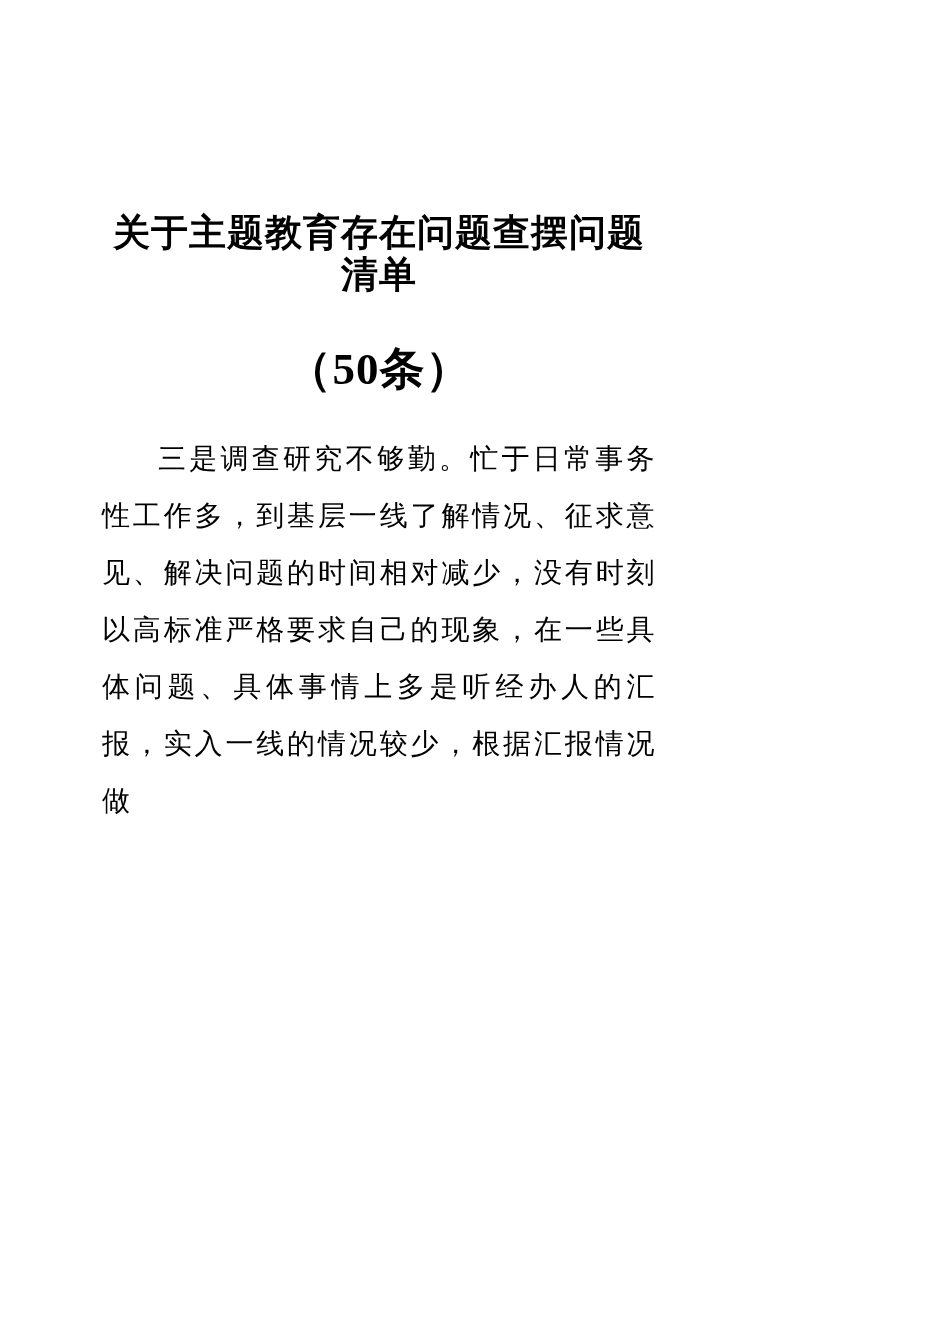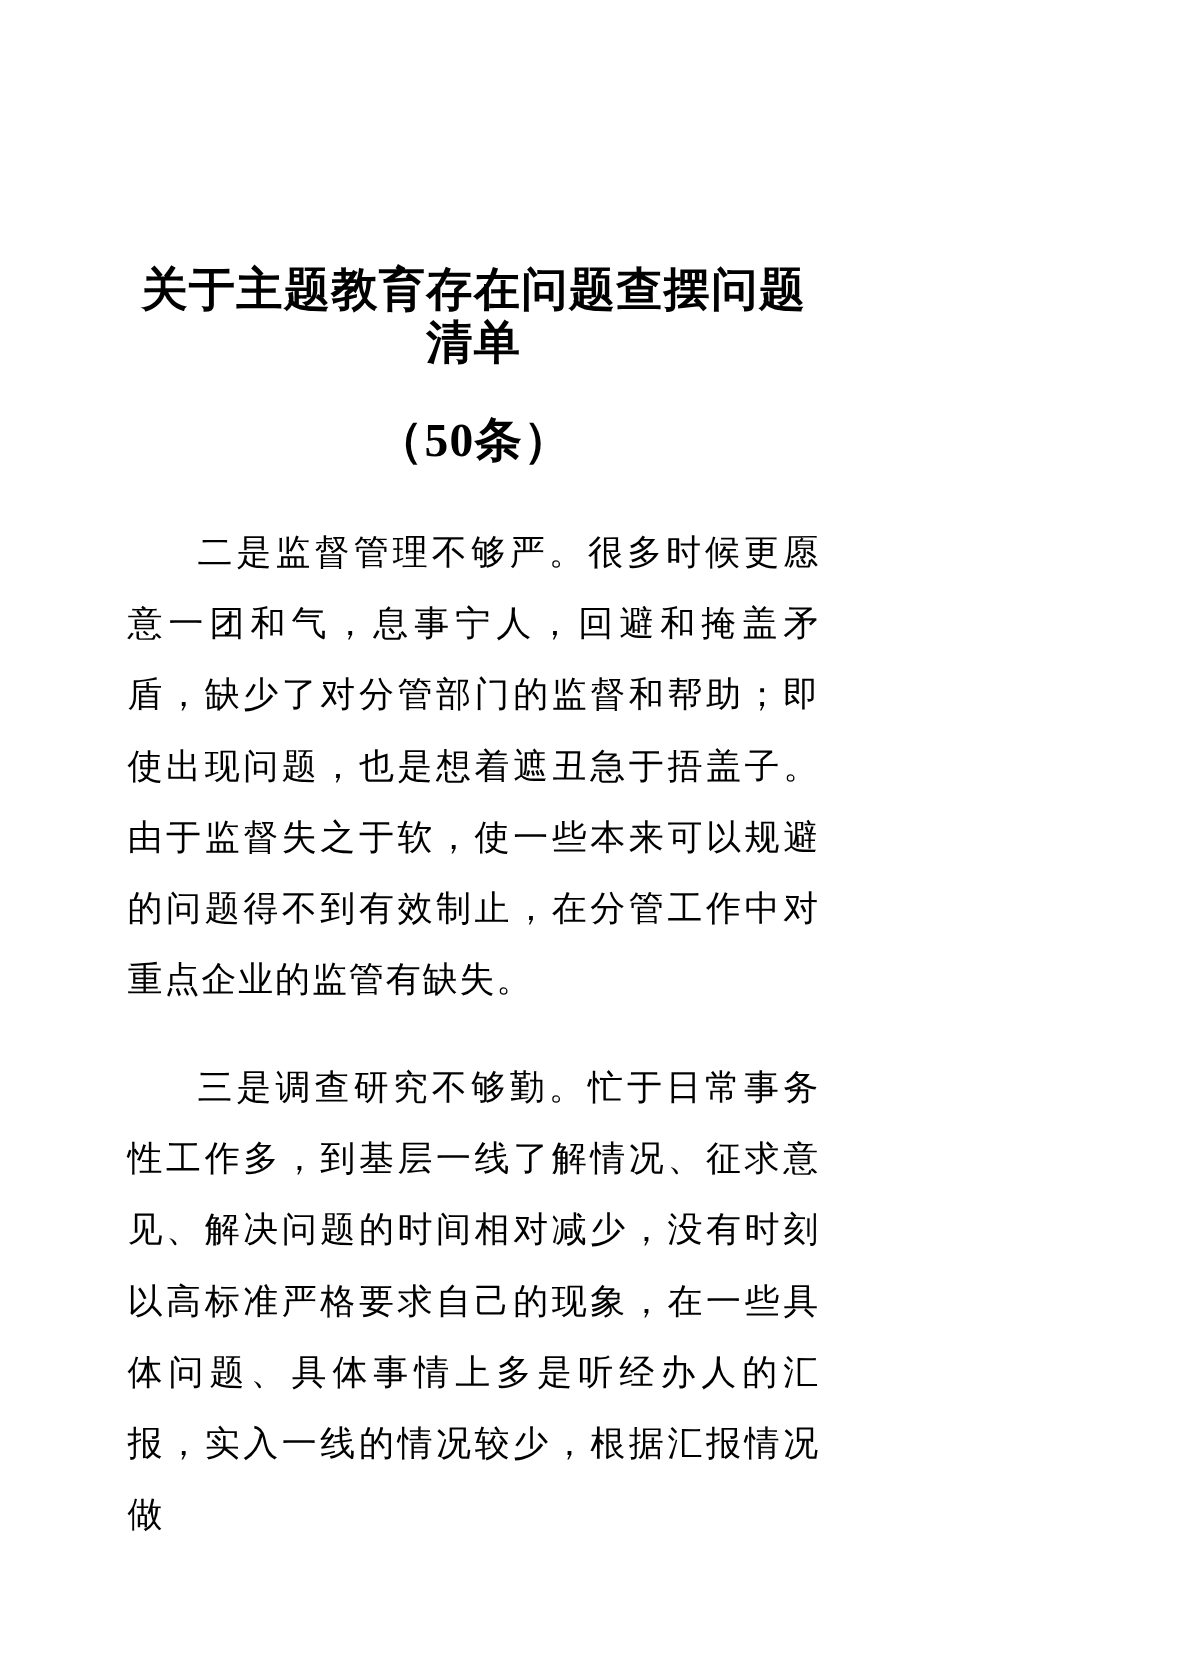--- a/index.html
+++ b/index.html
@@ -20,22 +20,22 @@
   }
   .doc-title {
     margin: 0;
     font-size: 37px;
     line-height: 42px;
     font-weight: bold;
     text-align: center;
     letter-spacing: 1px;
   }
   .doc-subtitle {
-    margin: 38px 0 0 0;
-    font-size: 38px;
+    margin: 54px 0 0 0;
+    font-size: 45px;
     line-height: 38px;
     font-weight: bold;
     text-align: center;
     letter-spacing: 1px;
   }
   .doc-body {
     margin-top: 42px;
     font-size: 28px;
     line-height: 57px;
     letter-spacing: 1.5px;
@@ -49,16 +49,15 @@
 </style>
 </head>
 <body>
 
 <div class="page">
   <h1 class="doc-title">关于主题教育存在问题查摆问题清单</h1>
 
   <div class="doc-subtitle">（50条）</div>
 
   <div class="doc-body">
-    <p>二是监督管理不够严。很多时候更愿意一团和气，息事宁人，回避和掩盖矛盾，缺少了对分管部门的监督和帮助；即使出现问题，也是想着遮丑急于捂盖子。由于监督失之于软，使一些本来可以规避的问题得不到有效制止，在分管工作中对重点企业的监管有缺失。</p>
     <p>三是调查研究不够勤。忙于日常事务性工作多，到基层一线了解情况、征求意见、解决问题的时间相对减少，没有时刻以高标准严格要求自己的现象，在一些具体问题、具体事情上多是听经办人的汇报，实入一线的情况较少，根据汇报情况做</p>
   </div>
 </div>
 
 </body></html>

